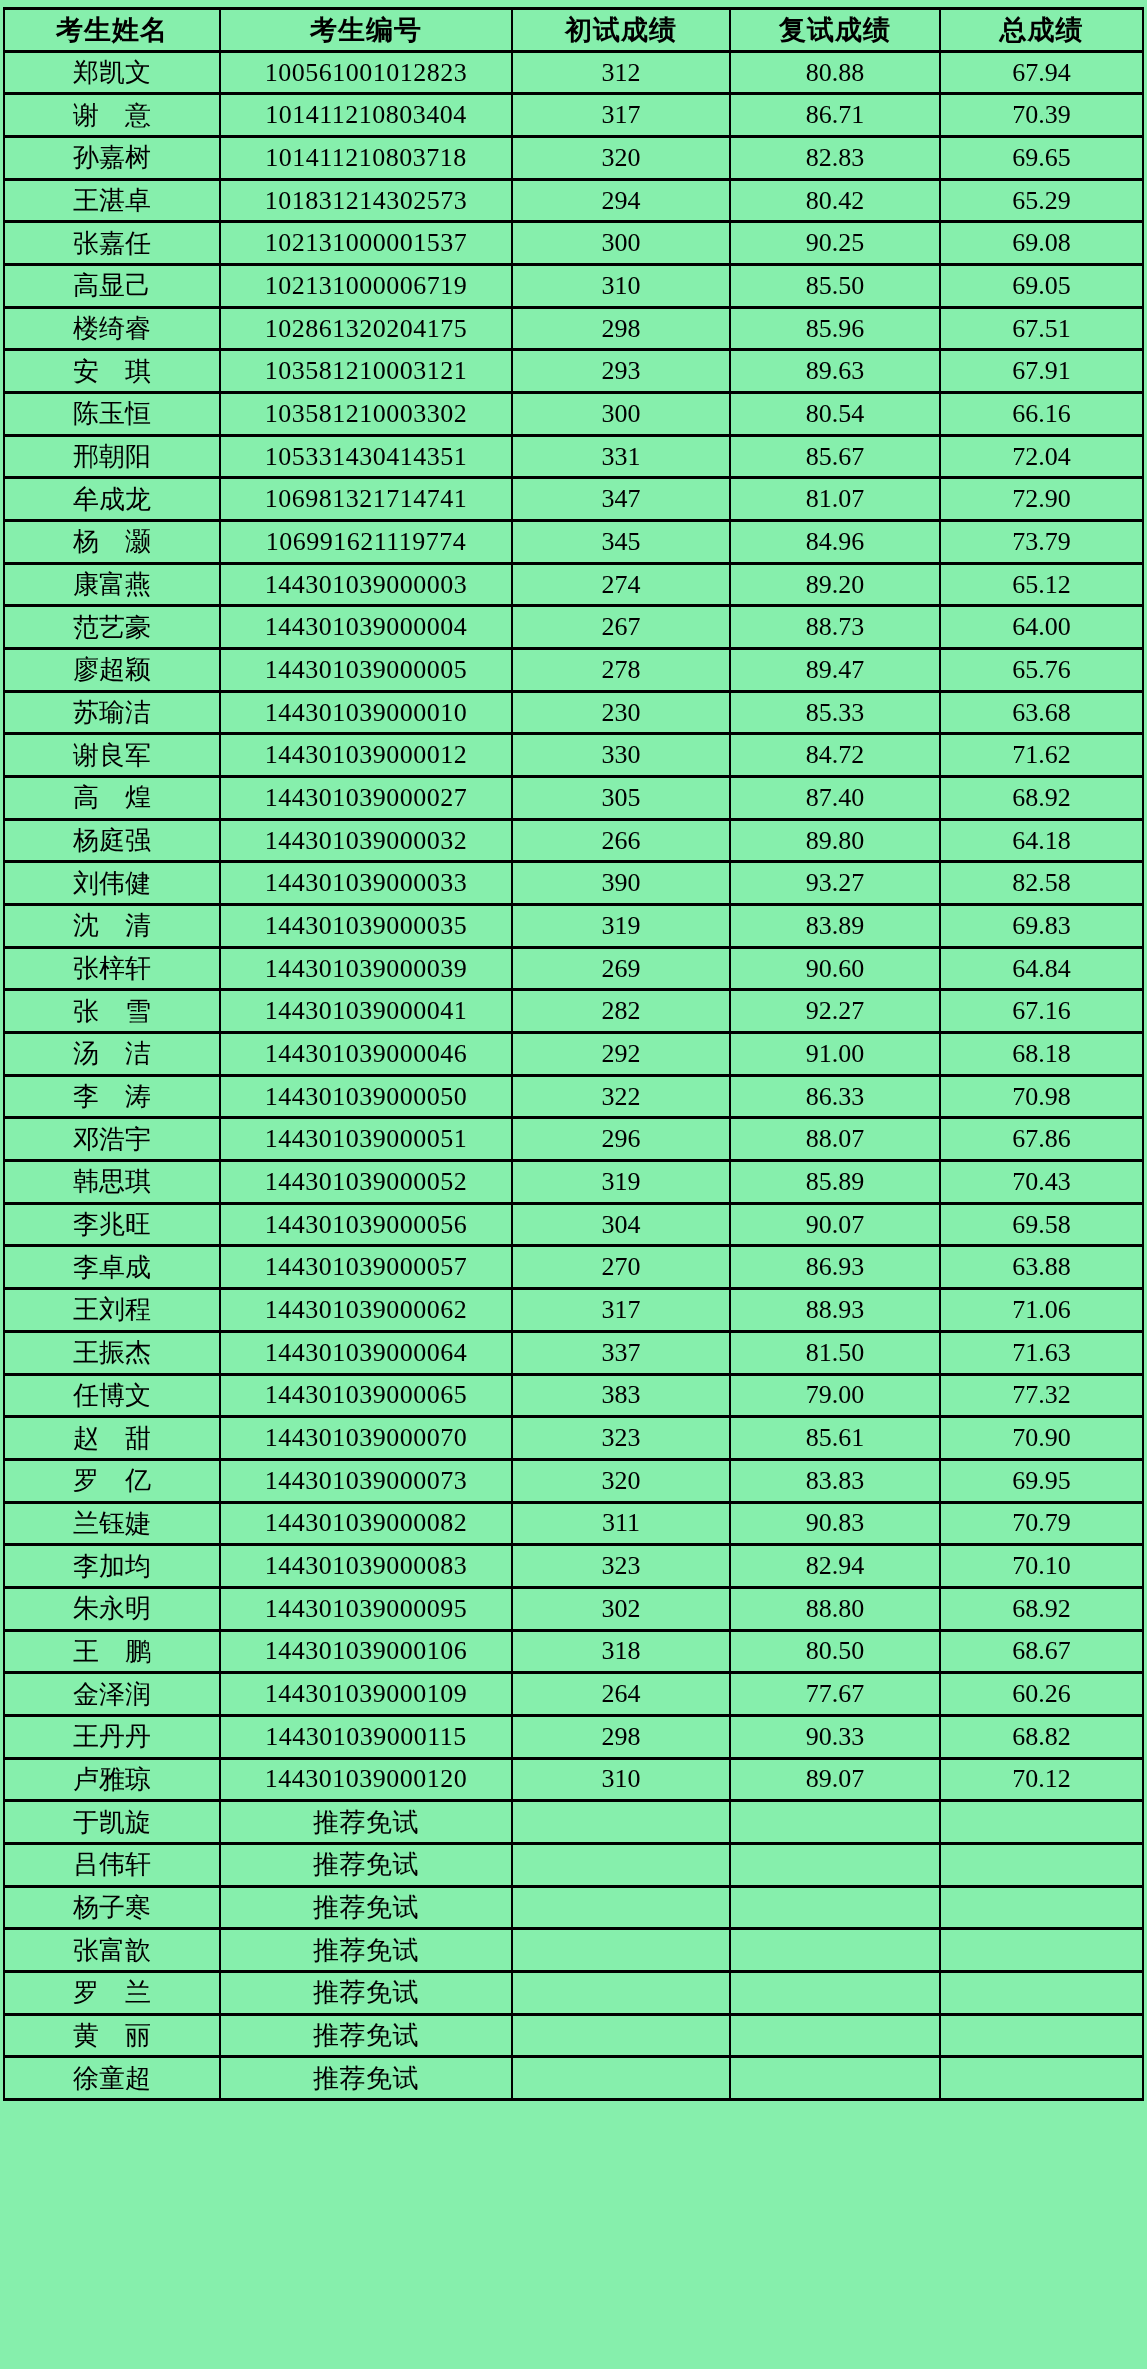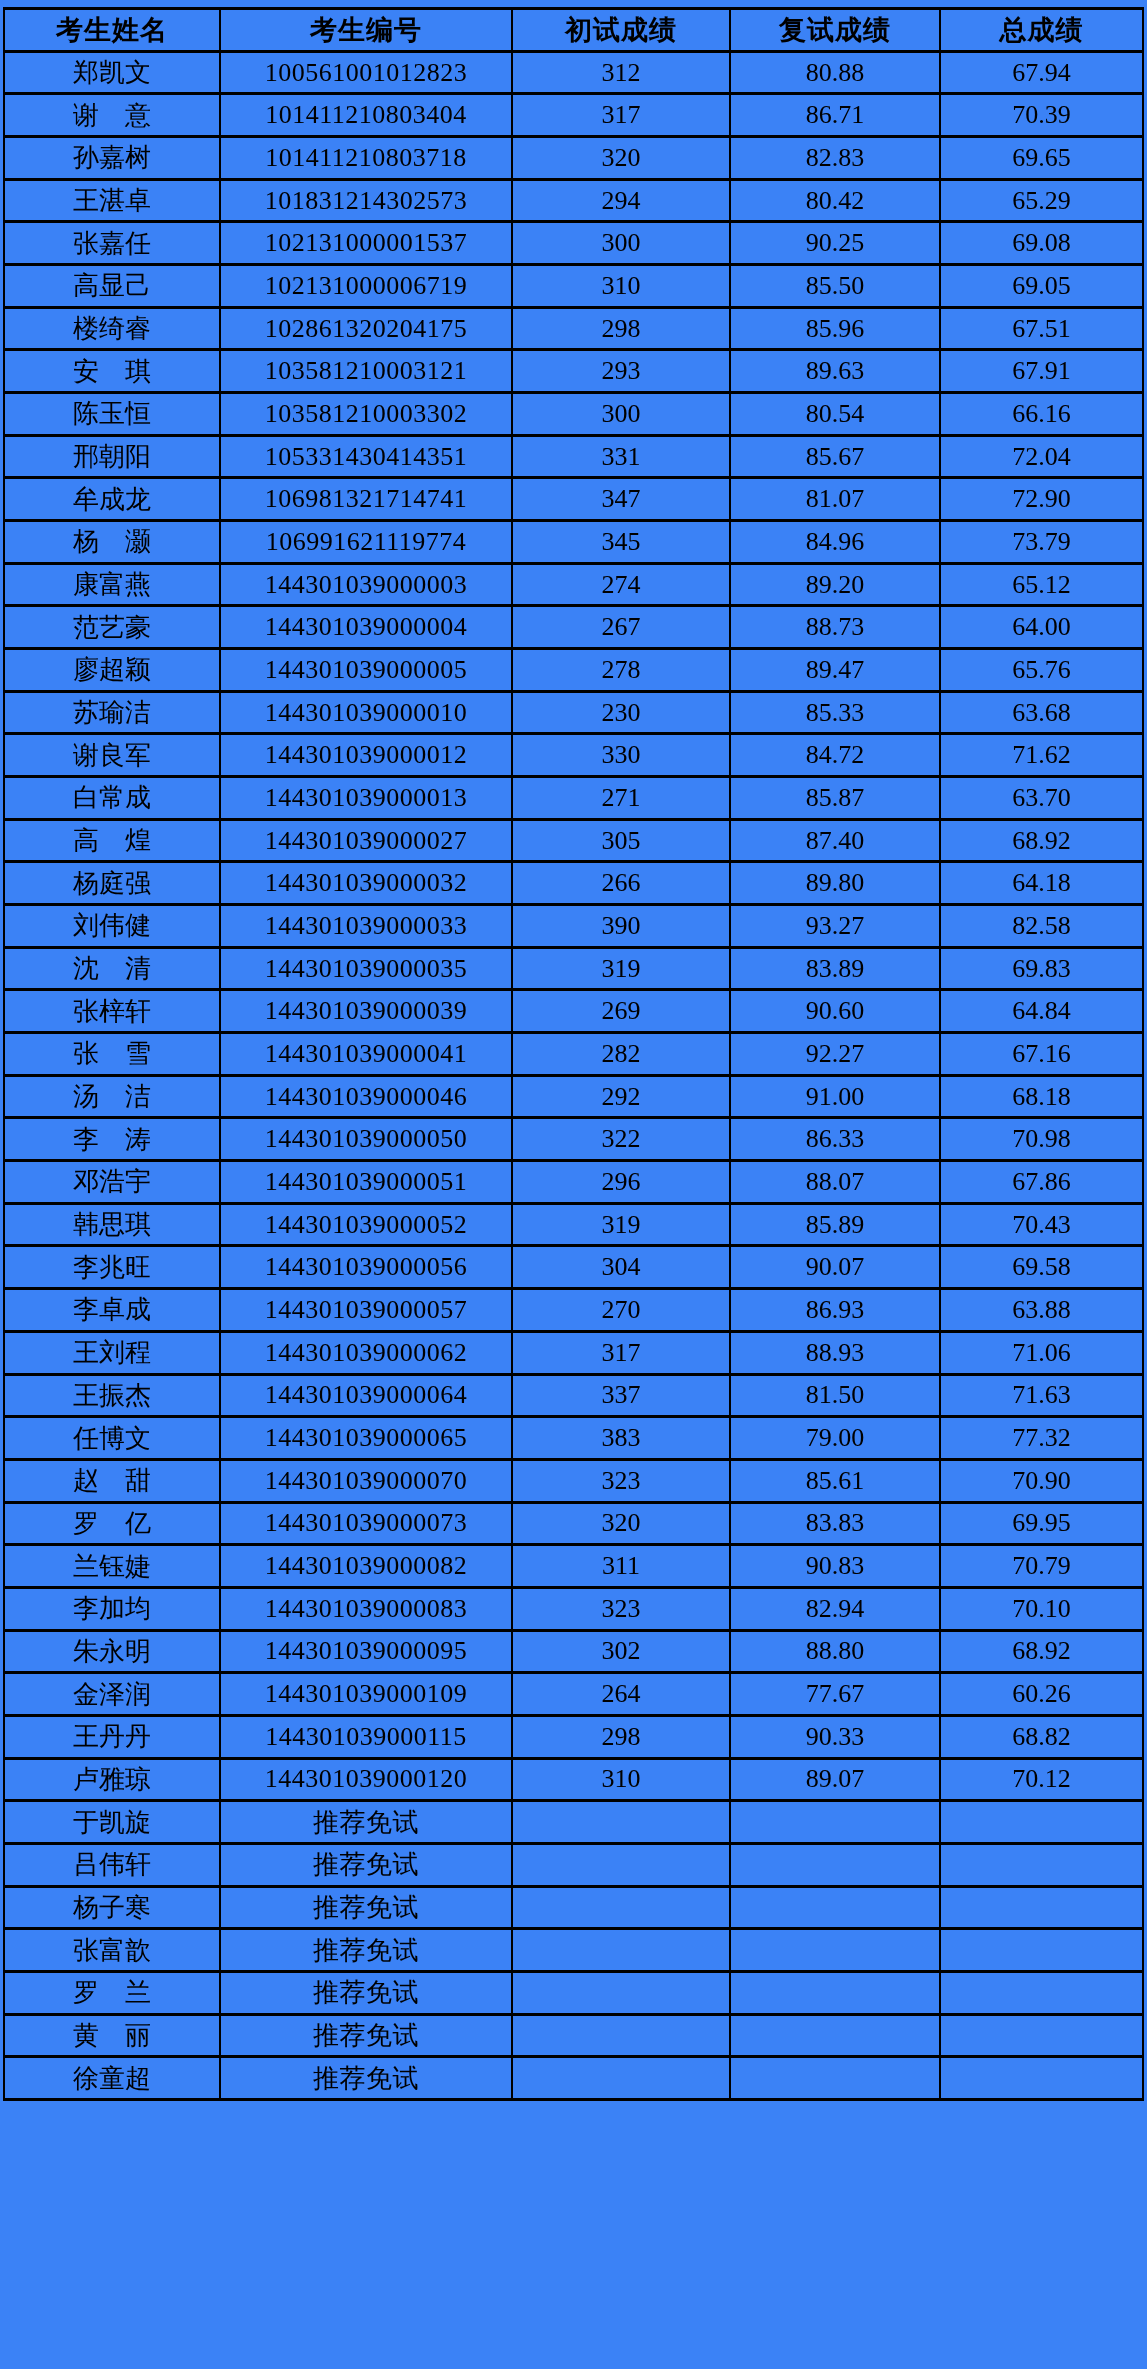--- a/index.html
+++ b/index.html
@@ -4,21 +4,21 @@
 <style>
   html, body {
     margin: 0;
     padding: 0;
     background: #ffffff;
   }
   .page {
     position: relative;
     width: 1147px;
     height: 2369px;
-    background: #3b82f6;
+    background: #86efac;
     font-family: "Liberation Serif", "DejaVu Serif", serif;
     color: #000000;
     overflow: hidden;
   }
   table.score-table {
     position: absolute;
     left: 3px;
     top: 7px;
     width: 1139px;
     border-collapse: collapse;
@@ -187,27 +187,20 @@
           <td data-name="cell-total-score">63.68</td>
         </tr>
         <tr data-name="table-row">
           <td data-name="cell-candidate-name">谢良军</td>
           <td data-name="cell-candidate-id">144301039000012</td>
           <td data-name="cell-first-score">330</td>
           <td data-name="cell-second-score">84.72</td>
           <td data-name="cell-total-score">71.62</td>
         </tr>
         <tr data-name="table-row">
-          <td data-name="cell-candidate-name">白常成</td>
-          <td data-name="cell-candidate-id">144301039000013</td>
-          <td data-name="cell-first-score">271</td>
-          <td data-name="cell-second-score">85.87</td>
-          <td data-name="cell-total-score">63.70</td>
-        </tr>
-        <tr data-name="table-row">
           <td data-name="cell-candidate-name">高　煌</td>
           <td data-name="cell-candidate-id">144301039000027</td>
           <td data-name="cell-first-score">305</td>
           <td data-name="cell-second-score">87.40</td>
           <td data-name="cell-total-score">68.92</td>
         </tr>
         <tr data-name="table-row">
           <td data-name="cell-candidate-name">杨庭强</td>
           <td data-name="cell-candidate-id">144301039000032</td>
           <td data-name="cell-first-score">266</td>
@@ -334,20 +327,27 @@
           <td data-name="cell-total-score">70.10</td>
         </tr>
         <tr data-name="table-row">
           <td data-name="cell-candidate-name">朱永明</td>
           <td data-name="cell-candidate-id">144301039000095</td>
           <td data-name="cell-first-score">302</td>
           <td data-name="cell-second-score">88.80</td>
           <td data-name="cell-total-score">68.92</td>
         </tr>
         <tr data-name="table-row">
+          <td data-name="cell-candidate-name">王　鹏</td>
+          <td data-name="cell-candidate-id">144301039000106</td>
+          <td data-name="cell-first-score">318</td>
+          <td data-name="cell-second-score">80.50</td>
+          <td data-name="cell-total-score">68.67</td>
+        </tr>
+        <tr data-name="table-row">
           <td data-name="cell-candidate-name">金泽润</td>
           <td data-name="cell-candidate-id">144301039000109</td>
           <td data-name="cell-first-score">264</td>
           <td data-name="cell-second-score">77.67</td>
           <td data-name="cell-total-score">60.26</td>
         </tr>
         <tr data-name="table-row">
           <td data-name="cell-candidate-name">王丹丹</td>
           <td data-name="cell-candidate-id">144301039000115</td>
           <td data-name="cell-first-score">298</td>

